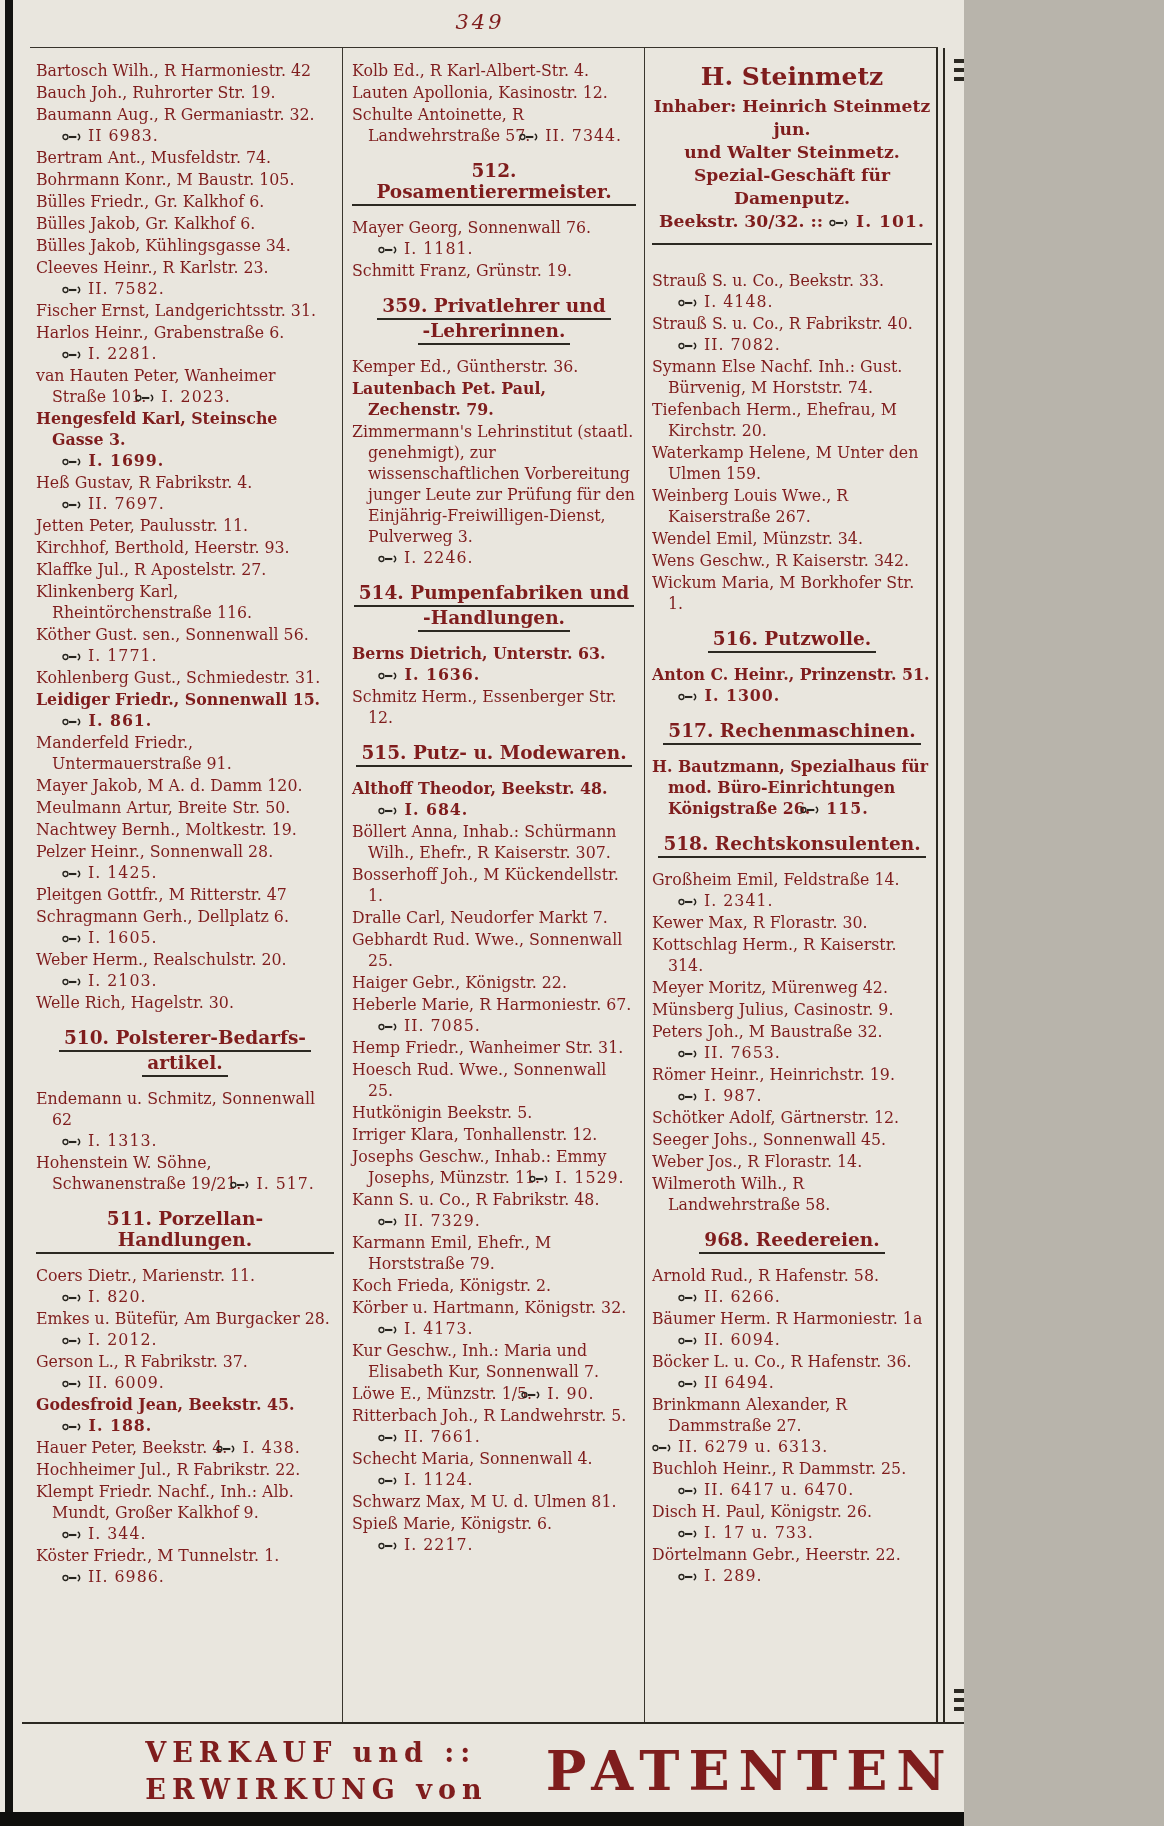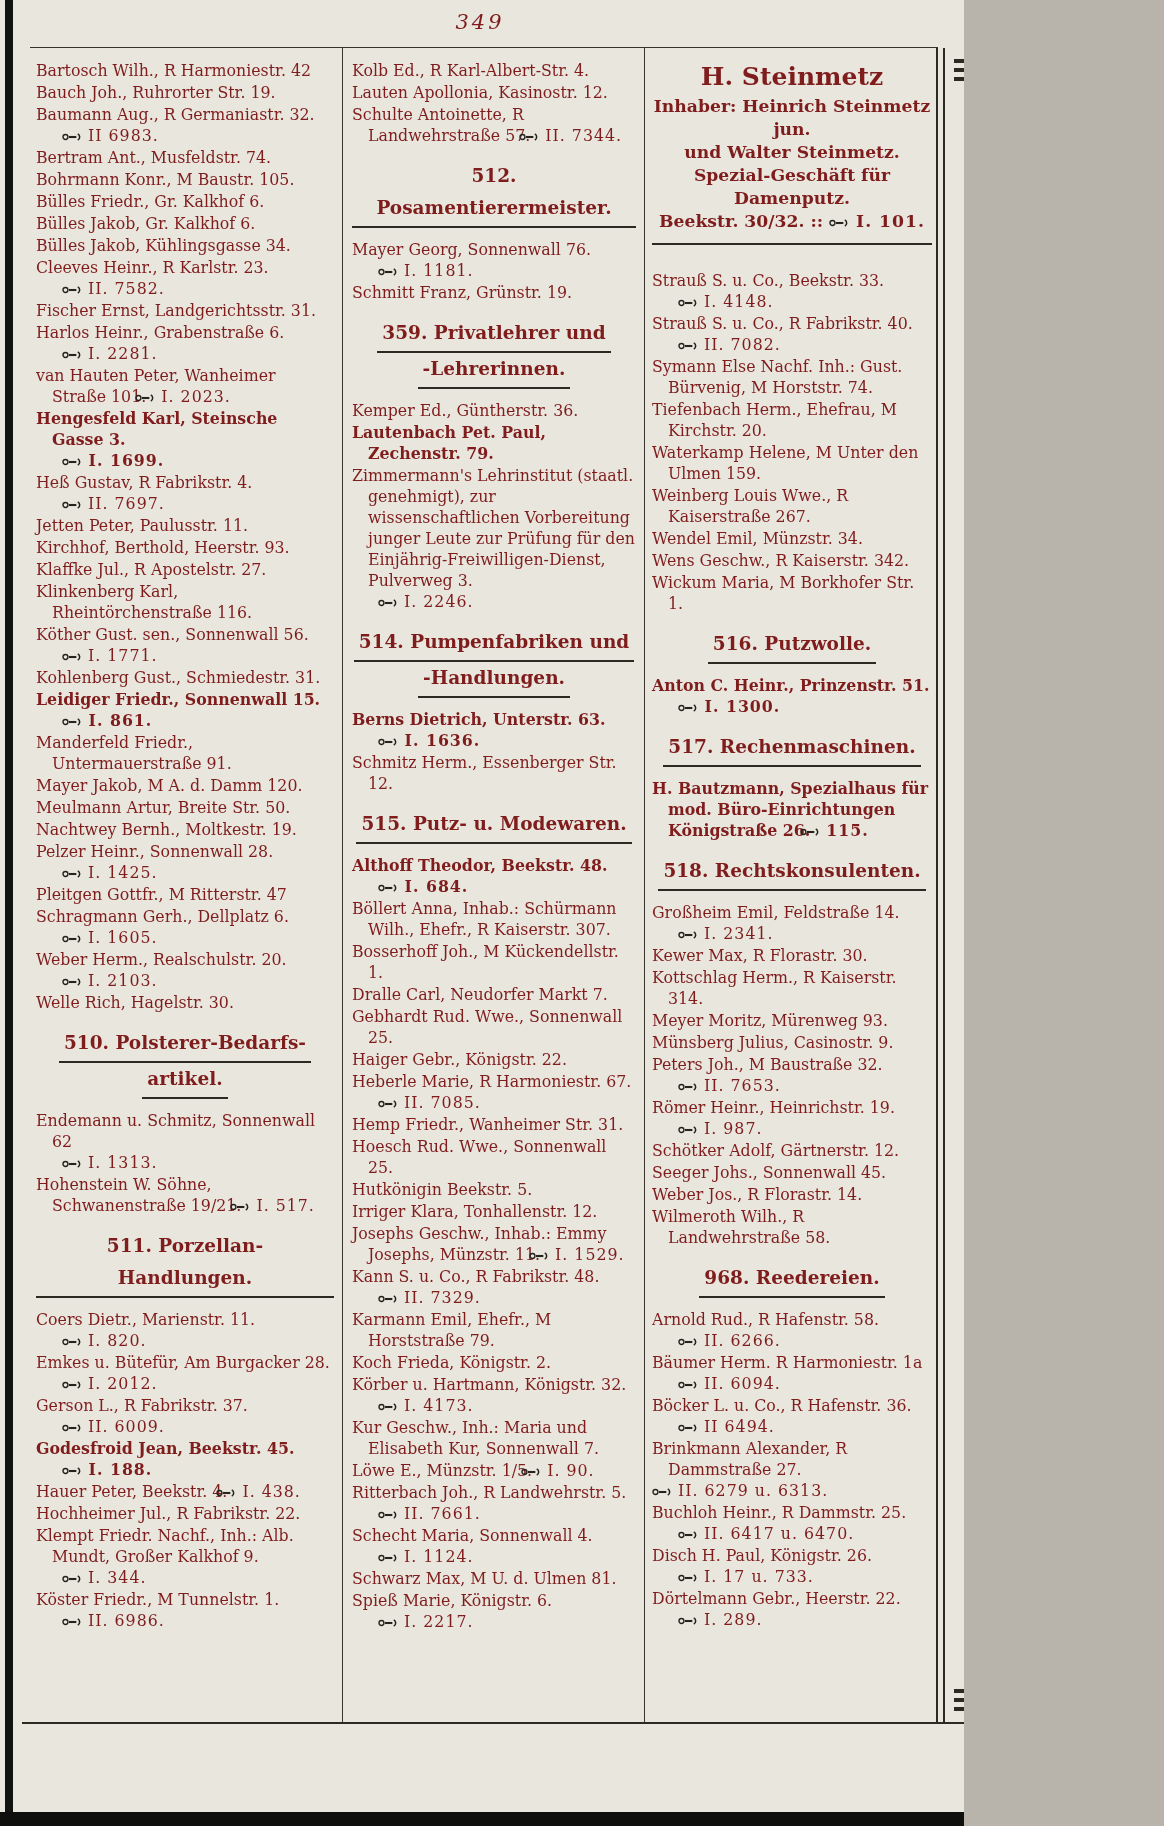--- a/index.html
+++ b/index.html
@@ -19,21 +19,21 @@
   #col-0{left:36px;width:298px;}
   #col-1{left:352px;width:284px;}
   #col-2{left:652px;width:280px;}
   .entry{padding-left:16px;text-indent:-16px;margin-bottom:1px;}
   .entry.bold{font-weight:bold;}
   .phone-line{text-indent:0;padding-left:10px;}
   .phone{white-space:nowrap;}
   .phone-icon{display:inline-block;color:#26231d;}
   .phone-icon svg{vertical-align:baseline;}
   .phone-num{letter-spacing:1px;}
-  .heading{text-align:center;margin:14px 0 11px;font-weight:bold;font-size:18.5px;line-height:32px;}
+  .heading{text-align:center;margin:14px 0 11px;font-weight:bold;font-size:18.5px;line-height:21px;}
   .hline{display:inline-block;border-bottom:2px solid #2c2922;padding:0 5px 2px;}
   .ad{text-align:center;border-bottom:2px solid #2c2922;padding:2px 0 10px;margin-bottom:25px;font-weight:bold;}
   .ad-title{font-size:25px;line-height:30px;margin-bottom:3px;}
   .ad-line{font-size:17.2px;line-height:23px;}
   
   .deco{position:absolute;left:954px;width:56px;}
   .deco i{display:block;height:4px;background:#2c2922;margin:5px 0;}
   .deco.top{top:54px;} .deco.bottom{top:1684px;}
   .rot-wrap{position:absolute;left:948px;top:95px;width:208px;height:1590px;}
   .rot{width:1590px;height:208px;transform:rotate(90deg) translateY(-208px);transform-origin:0 0;
@@ -316,21 +316,21 @@
               <path d="M19.6 1.1a4.4 4.4 0 0 1 0 7.8" fill="none" stroke="currentColor" stroke-width="1.9"></path>
             </svg></span> <span class="phone-num">115.</span></span></div>
       <div class="heading"><span class="hline">518. Rechtskonsulenten.</span></div>
       <div class="entry"><span class="etext">Großheim Emil, Feldstraße 14.</span><div class="phone-line"><span class="phone"><span class="phone-icon"><svg viewBox="0 0 26 10" width="21" height="8" aria-hidden="true">
                 <circle cx="4.2" cy="5" r="3.1" fill="none" stroke="currentColor" stroke-width="1.7"></circle>
                 <rect x="8.6" y="3.7" width="9.2" height="2.6" fill="currentColor"></rect>
                 <path d="M19.6 1.1a4.4 4.4 0 0 1 0 7.8" fill="none" stroke="currentColor" stroke-width="1.9"></path>
               </svg></span> <span class="phone-num">I. 2341.</span></span></div></div>
       <div class="entry"><span class="etext">Kewer Max, R Florastr. 30.</span></div>
       <div class="entry"><span class="etext">Kottschlag Herm., R Kaiserstr. 314.</span></div>
-      <div class="entry"><span class="etext">Meyer Moritz, Mürenweg 93.</span></div>
+      <div class="entry"><span class="etext">Meyer Moritz, Mürenweg 42.</span></div>
       <div class="entry"><span class="etext">Münsberg Julius, Casinostr. 9.</span></div>
       <div class="entry"><span class="etext">Peters Joh., M Baustraße 32.</span><div class="phone-line"><span class="phone"><span class="phone-icon"><svg viewBox="0 0 26 10" width="21" height="8" aria-hidden="true">
                 <circle cx="4.2" cy="5" r="3.1" fill="none" stroke="currentColor" stroke-width="1.7"></circle>
                 <rect x="8.6" y="3.7" width="9.2" height="2.6" fill="currentColor"></rect>
                 <path d="M19.6 1.1a4.4 4.4 0 0 1 0 7.8" fill="none" stroke="currentColor" stroke-width="1.9"></path>
               </svg></span> <span class="phone-num">II. 7653.</span></span></div></div>
       <div class="entry"><span class="etext">Römer Heinr., Heinrichstr. 19.</span><div class="phone-line"><span class="phone"><span class="phone-icon"><svg viewBox="0 0 26 10" width="21" height="8" aria-hidden="true">
                 <circle cx="4.2" cy="5" r="3.1" fill="none" stroke="currentColor" stroke-width="1.7"></circle>
                 <rect x="8.6" y="3.7" width="9.2" height="2.6" fill="currentColor"></rect>
                 <path d="M19.6 1.1a4.4 4.4 0 0 1 0 7.8" fill="none" stroke="currentColor" stroke-width="1.9"></path>
@@ -391,13 +391,20 @@
         <span class="side-tel">Telefon 2337.</span>
       </div>
     </div>
     <div class="deco bottom">
         <i></i>
         <i></i>
         <i></i>
       </div>
   </aside>
 
+  <div class="banner">
+    <div class="banner-left">
+      <div>VERKAUF und ::</div>
+      <div>ERWIRKUNG von</div>
+    </div>
+    <div class="banner-big">PATENTEN</div>
+  </div>
 </div>
 
 </body></html>

